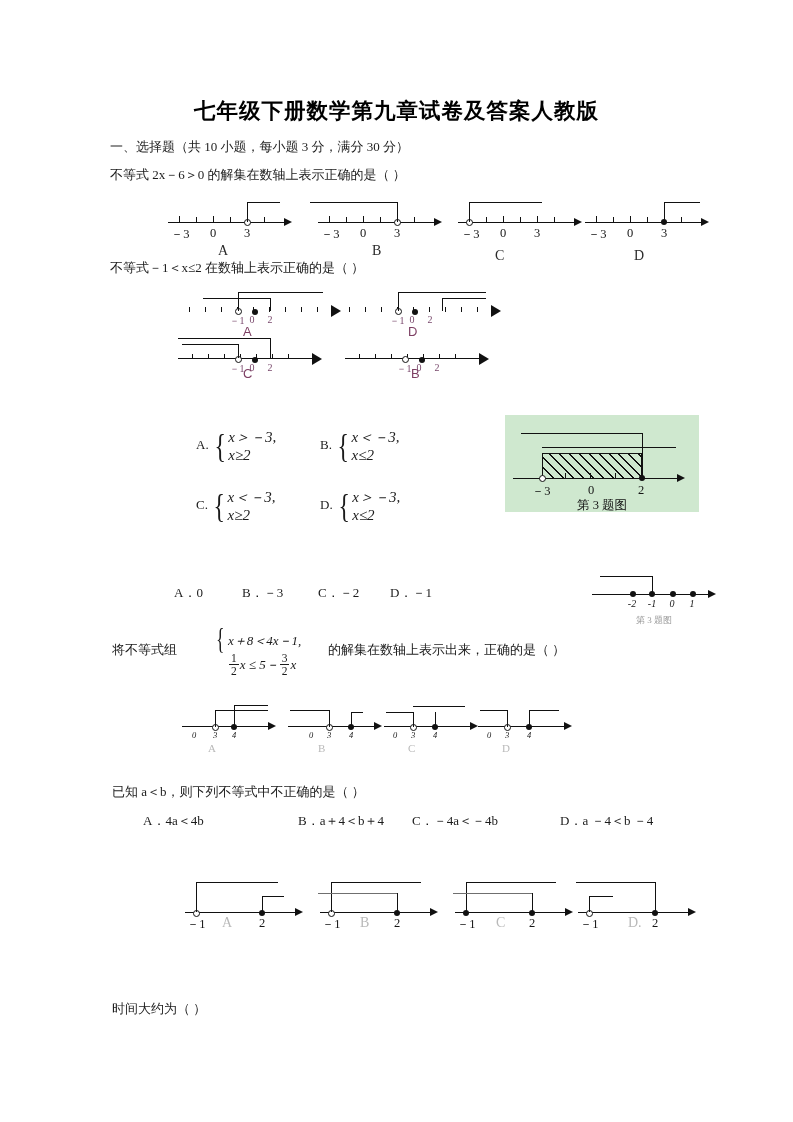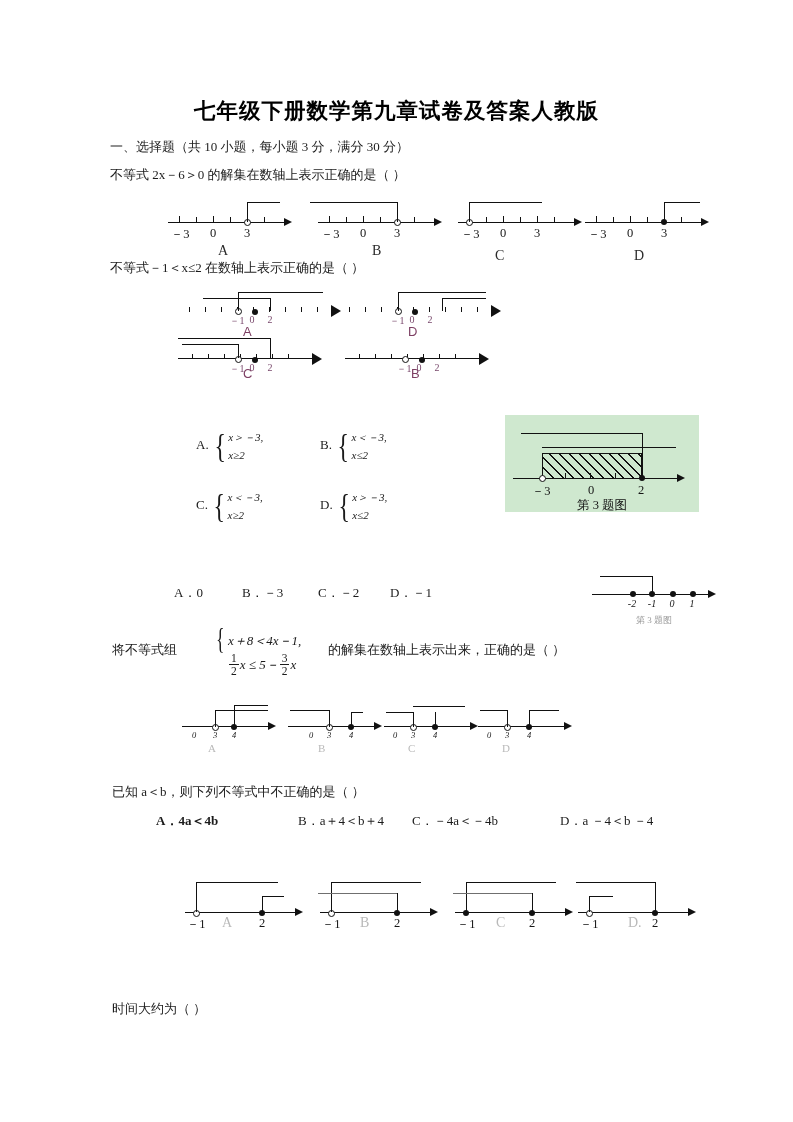--- a/index.html
+++ b/index.html
@@ -24,21 +24,21 @@
   .ital  { font-style:italic; }
 
   
   .frac { display:inline-block; vertical-align:-0.55em; text-align:center; font-size:11.5px; line-height:1.05; margin:0 1px; }
   .frac .num { display:block; padding:0 2px; }
   .frac .den { display:block; border-top:1px solid #1b1b1b; padding:0 2px; }
 
   
   .brace { display:inline-block; font-size:34px; line-height:0.8; vertical-align:middle;
            font-family:"Liberation Serif", serif; transform:scaleX(0.7); }
-  .sys { display:inline-block; vertical-align:middle; font-size:11px; line-height:18px; }
+  .sys { display:inline-block; vertical-align:middle; font-size:15px; line-height:18px; }
   .sys .r { display:block; white-space:nowrap; }
 
   
   .nl { position:absolute; }
   .axis { position:absolute; height:0; border-top:1.6px solid #111; }
   .arrowh {
     position:absolute; width:0; height:0;
     border-left:8px solid #111; border-top:4.5px solid transparent; border-bottom:4.5px solid transparent;
   }
   .arrowh.fat { border-left:10px solid #111; border-top:6px solid transparent; border-bottom:6px solid transparent; }
@@ -379,21 +379,21 @@
     <div class="seg" style="left:2px; top:10px; width:27px;"></div>
     <div class="stem" style="left:51px; top:10px; height:17px;"></div>
     <div class="seg" style="left:51px; top:10px; width:30px;"></div>
     <div class="lbl vtiny ital" style="left:4px; top:30px; width:14px;">0</div>
     <div class="lbl vtiny ital" style="left:22px; top:30px; width:14px;">3</div>
     <div class="lbl vtiny ital" style="left:44px; top:30px; width:14px;">4</div>
   </div>
   <div class="ol faint" style="left:502px; top:742px; font-size:11px;">D</div>
 
   <div class="qline" style="left:112px; top:782px; width:560px;">已知 a＜b，则下列不等式中不正确的是（      ）</div>
-  <div class="opts" style="left:156px; top:812px;font-weight:bold;">A．4a＜4b</div>
+  <div class="opts" style="left:143px; top:812px;">A．4a＜4b</div>
   <div class="opts" style="left:298px; top:812px;">B．a＋4＜b＋4</div>
   <div class="opts" style="left:412px; top:812px;">C．－4a＜－4b</div>
   <div class="opts" style="left:560px; top:812px;">D．a －4＜b －4</div>
 
 
   <div class="nl" style="left:185px; top:868px;">
     <div class="axis" style="left:0; top:44px; width:112px;"></div>
     <div class="arrowh" style="left:110px; top:39.5px;"></div>
     <div class="dotO" style="left:8px; top:41.5px;"></div>
     <div class="dotF" style="left:74px; top:41.5px;"></div>

